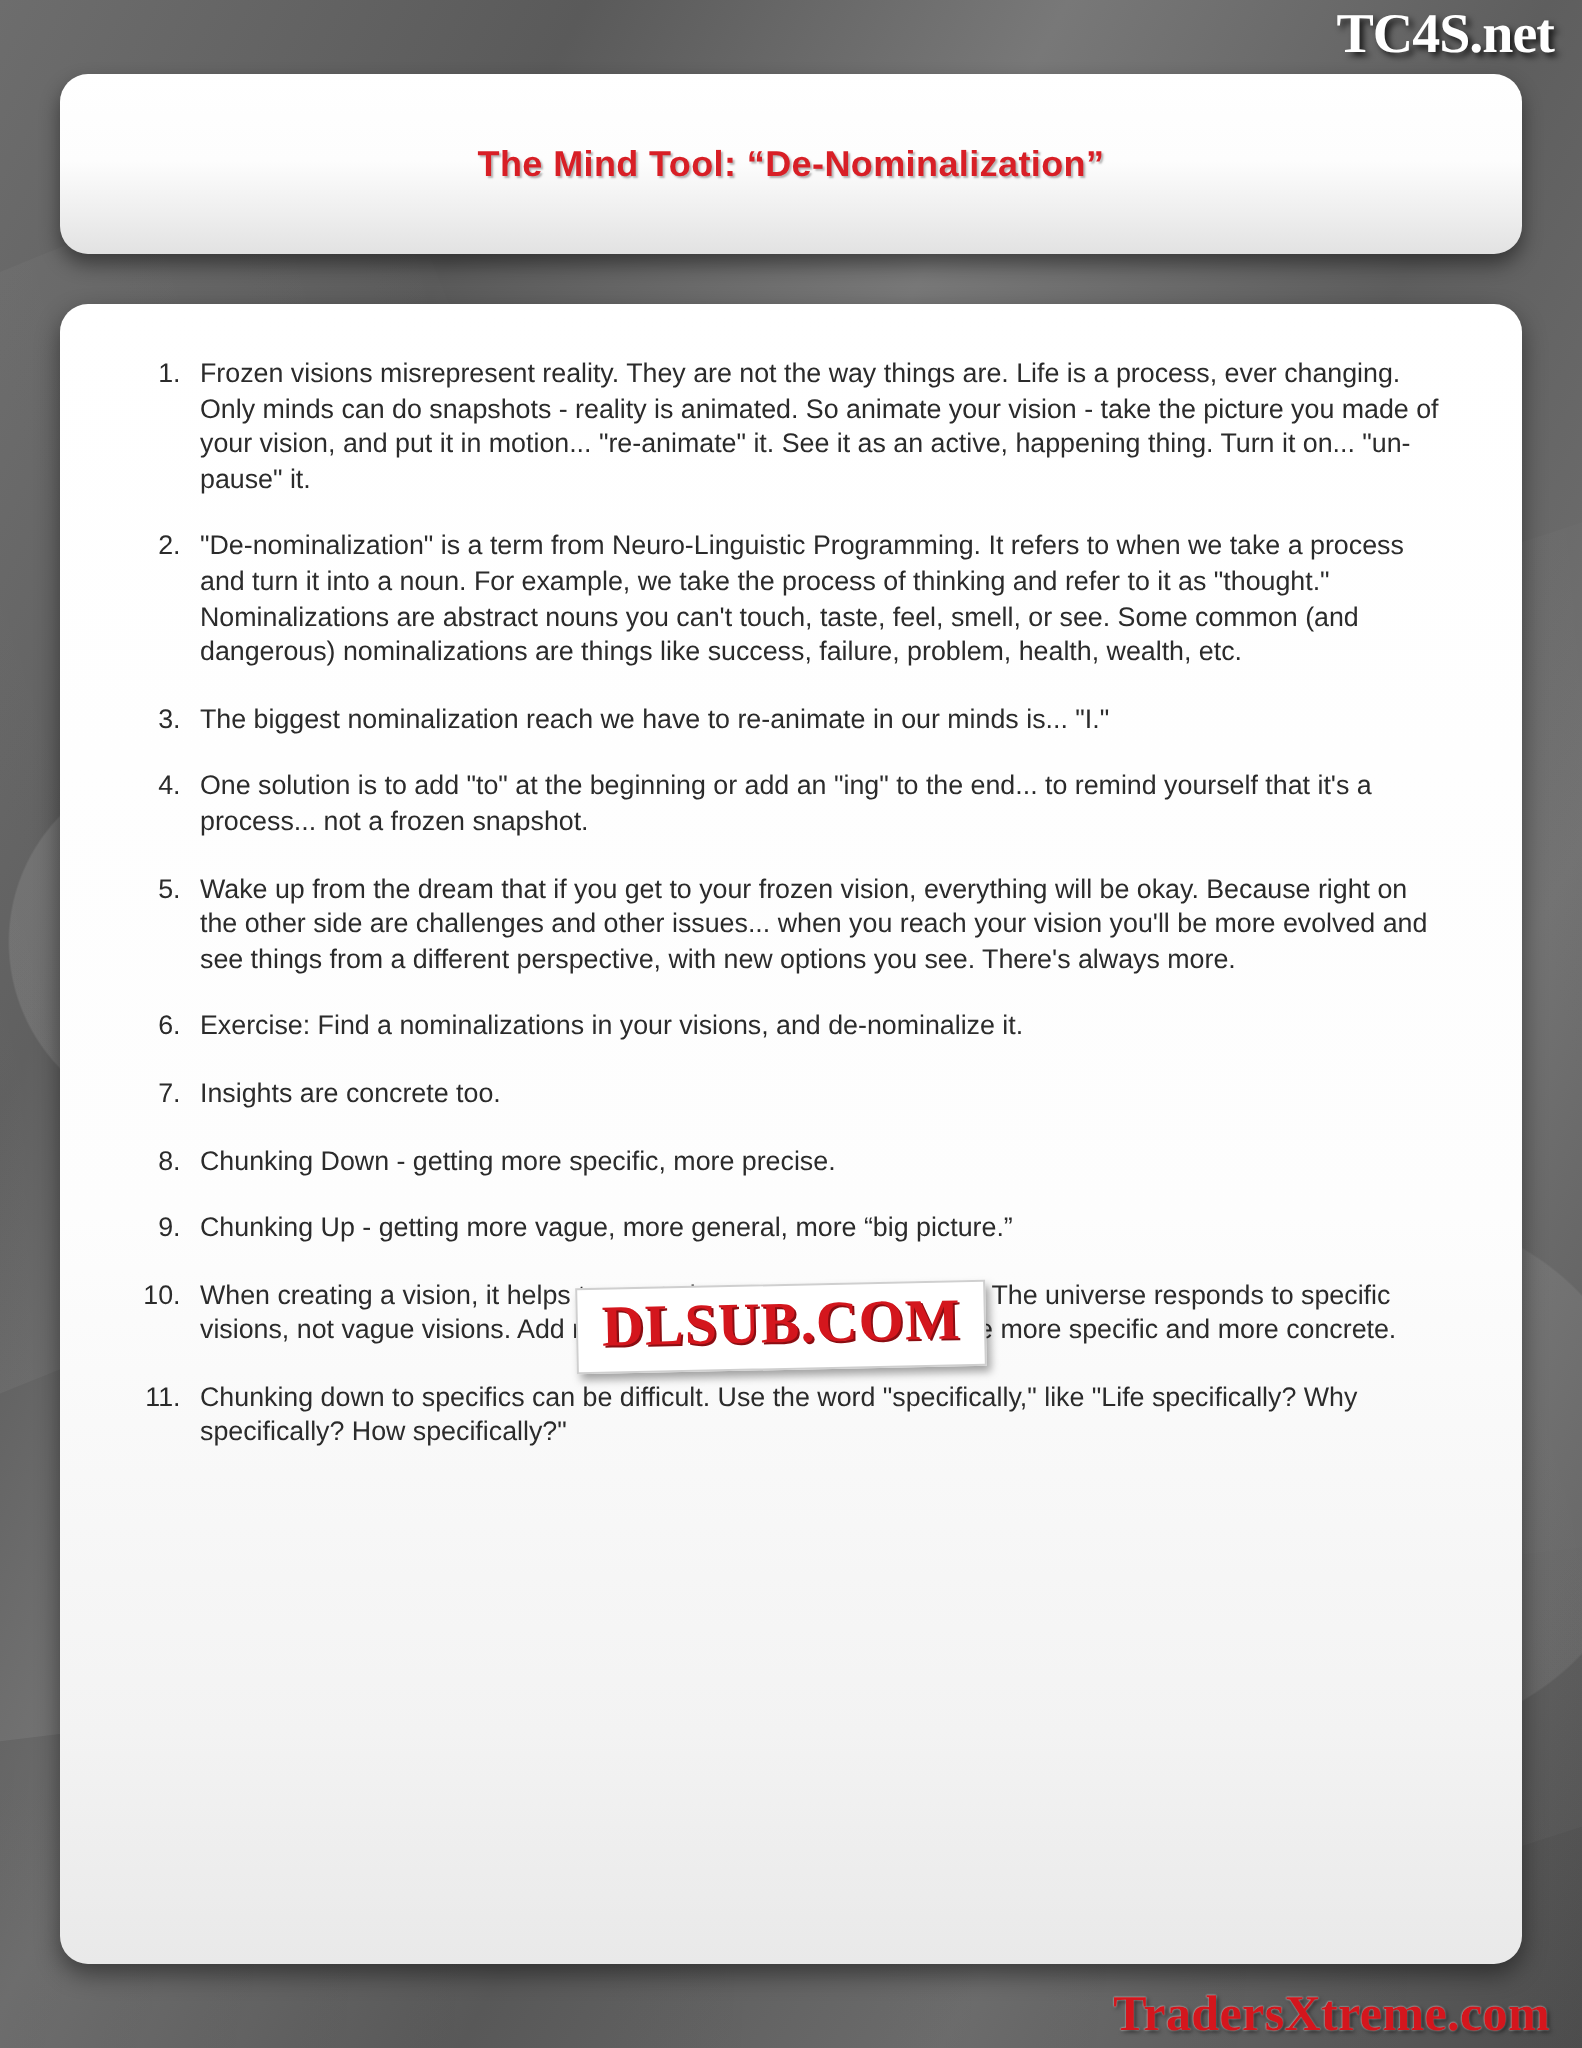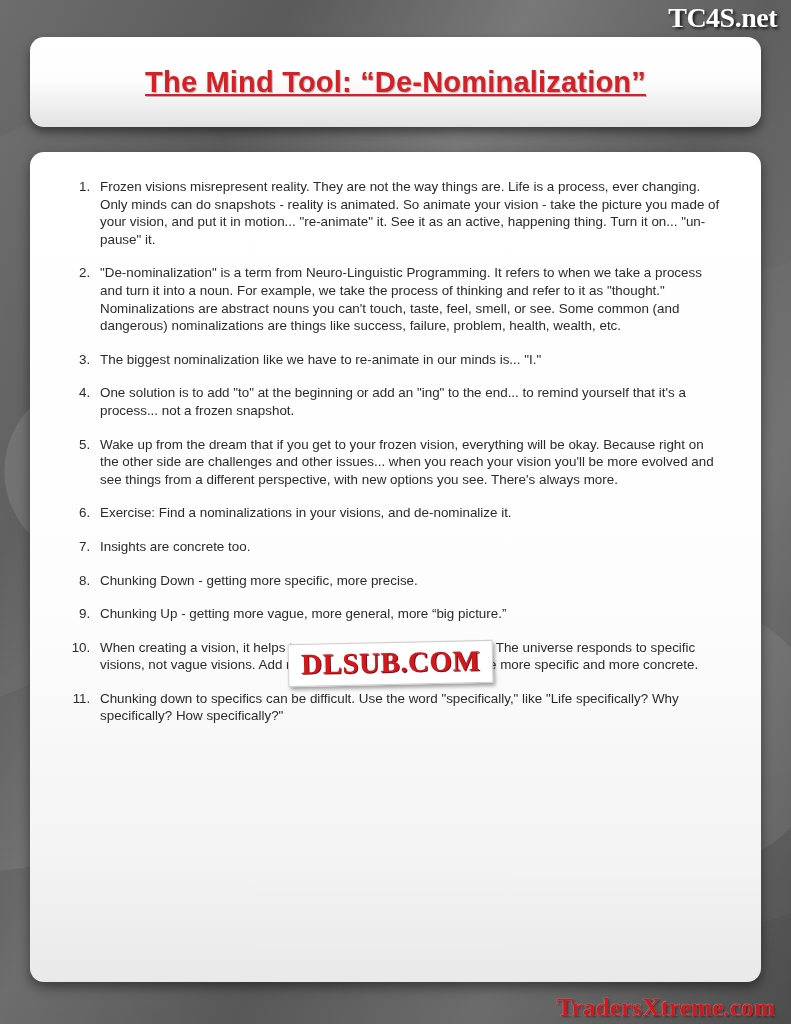--- a/index.html
+++ b/index.html
@@ -59,25 +59,24 @@
     border-radius: 14px;
     background: linear-gradient(180deg, #ffffff 0%, #fdfdfd 48%, #eeeeee 78%, #e2e2e2 100%);
     box-shadow: 0 5px 10px rgba(0,0,0,0.45);
     display: flex;
     align-items: center;
     justify-content: center;
   }
   .title-text {
     font-family: "Liberation Sans", sans-serif;
     font-weight: bold;
-    font-size: 29px;
+    font-size: 18px;
     color: #d81f26;
     text-shadow: 1px 1px 1px rgba(120,120,120,0.55);
     letter-spacing: 0.2px;
-    text-decoration: underline;
   }
 
   
   .body-card {
     position: absolute;
     left: 30px;
     top: 152px;
     width: 731px;
     height: 830px;
     border-radius: 14px;
@@ -189,21 +188,21 @@
   <div class="brand-top">TC4S.net</div>
 
   <div class="title-card">
     <div class="title-text">The Mind Tool: “De-Nominalization”</div>
   </div>
 
   <div class="body-card">
     <ol class="items">
       <li>Frozen visions misrepresent reality. They are not the way things are. Life is a process, ever changing. Only minds can do snapshots - reality is animated. So animate your vision - take the picture you made of your vision, and put it in motion... "re-animate" it. See it as an active, happening thing. Turn it on... "un-pause" it.</li>
       <li>"De-nominalization" is a term from Neuro-Linguistic Programming. It refers to when we take a process and turn it into a noun. For example, we take the process of thinking and refer to it as "thought." Nominalizations are abstract nouns you can't touch, taste, feel, smell, or see. Some common (and dangerous) nominalizations are things like success, failure, problem, health, wealth, etc.</li>
-      <li>The biggest nominalization like we have to re-animate in our minds is... "I."</li>
+      <li>The biggest nominalization reach we have to re-animate in our minds is... "I."</li>
       <li>One solution is to add "to" at the beginning or add an "ing" to the end... to remind yourself that it's a process... not a frozen snapshot.</li>
       <li>Wake up from the dream that if you get to your frozen vision, everything will be okay. Because right on the other side are challenges and other issues... when you reach your vision you'll be more evolved and see things from a different perspective, with new options you see. There's always more.</li>
       <li>Exercise: Find a nominalizations in your visions, and de-nominalize it.</li>
       <li>Insights are concrete too.</li>
       <li>Chunking Down - getting more specific, more precise.</li>
       <li>Chunking Up - getting more vague, more general, more “big picture.”</li>
       <li>When creating a vision, it helps to create it as specific as possible. The universe responds to specific visions, not vague visions. Add more detail every day, so it become more specific and more concrete.</li>
       <li>Chunking down to specifics can be difficult. Use the word "specifically," like "Life specifically? Why specifically? How specifically?"</li>
     </ol>
 

